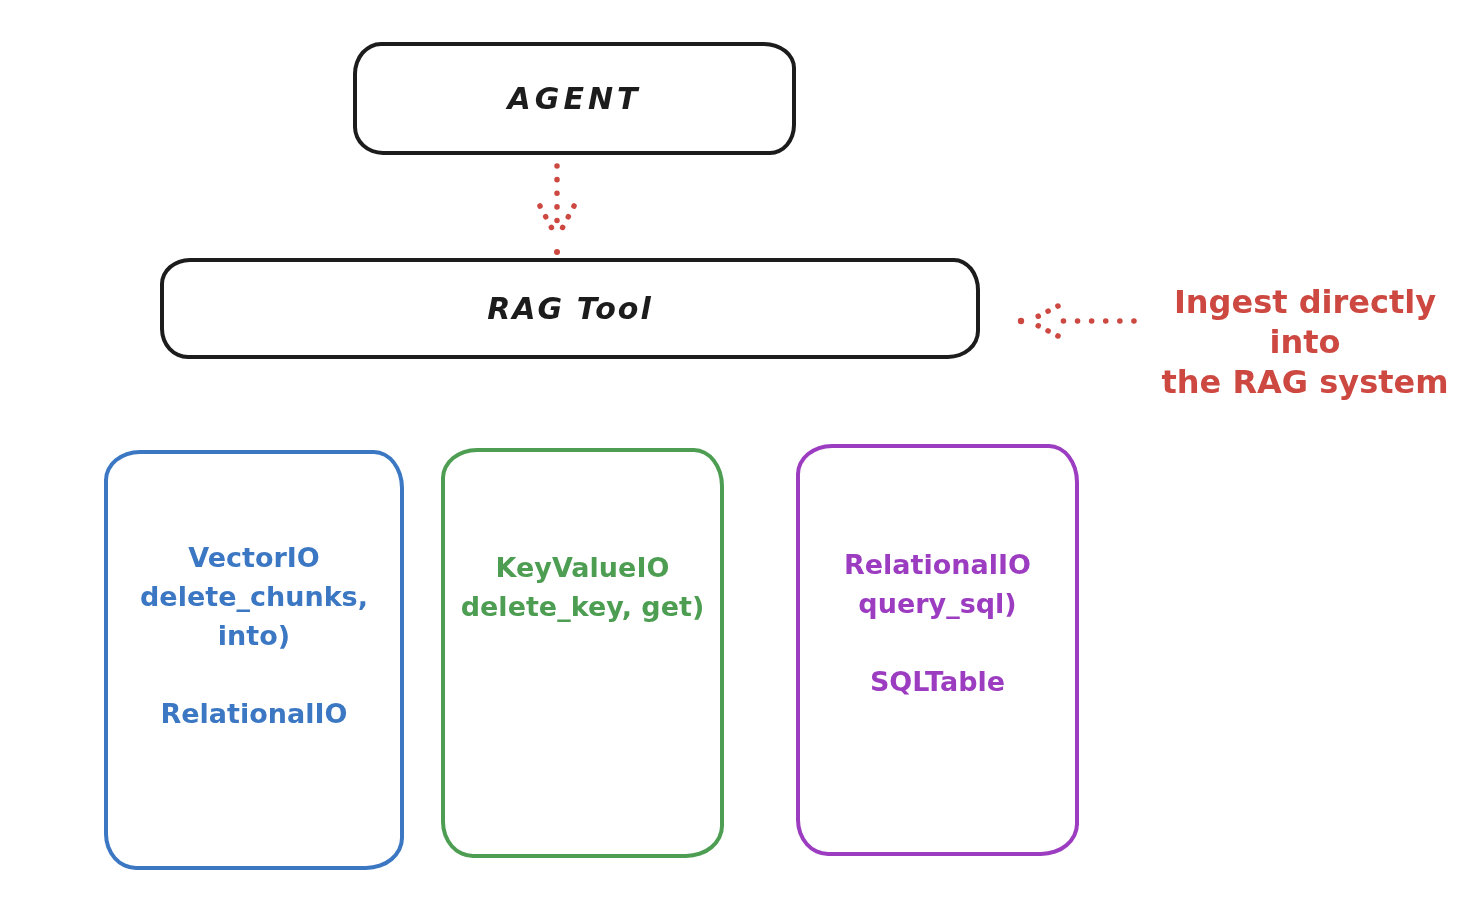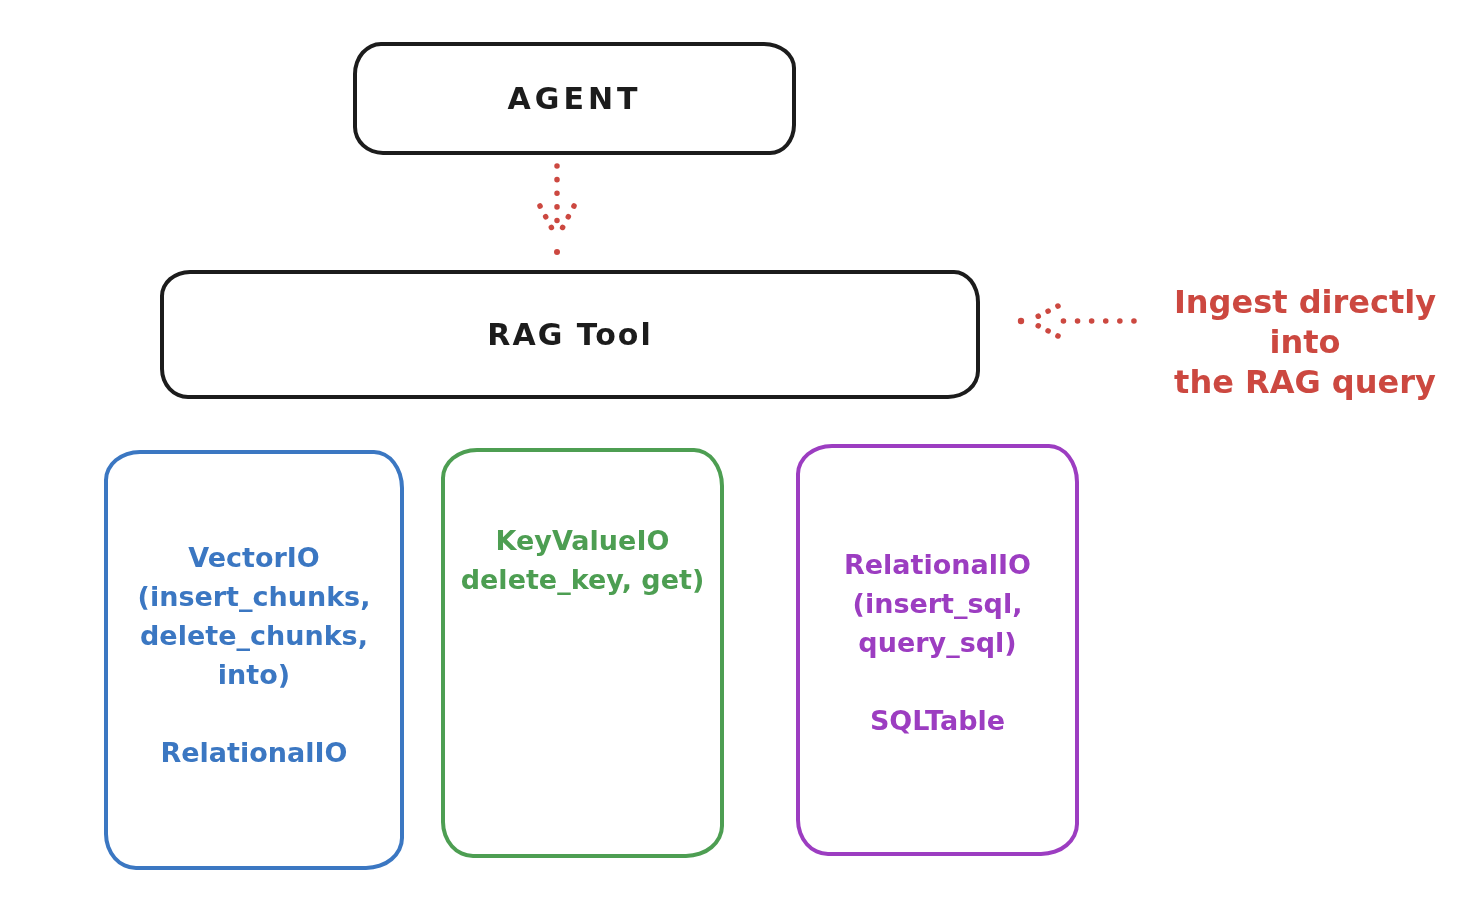--- a/index.html
+++ b/index.html
@@ -14,44 +14,45 @@
   .node {
     position: absolute;
     box-sizing: border-box;
     border: 4px solid #1c1c1c;
     background: #ffffff;
     display: flex;
     align-items: center;
     justify-content: center;
     color: #1c1c1c;
     font-weight: 700;
+    font-style: italic;
   }
   .agent-box {
     left: 353px; top: 42px; width: 443px; height: 113px;
     border-radius: 28px 32px 26px 30px / 32px 26px 30px 28px;
     font-size: 30px; letter-spacing: 4px;
   }
   .rag-box {
-    left: 160px; top: 270px; width: 820px; height: 129px;
+    left: 160px; top: 258px; width: 820px; height: 101px;
     border-radius: 30px 26px 32px 28px / 26px 32px 28px 30px;
     font-size: 30px; letter-spacing: 2px;
   }
   .backend {
     position: absolute;
     box-sizing: border-box;
     border: 4px solid;
     background: #ffffff;
     border-radius: 36px 30px 38px 32px / 30px 38px 32px 36px;
     text-align: center;
     font-size: 27px;
     font-weight: 700;
     line-height: 39px;
   }
   .box-blue   { left: 72px;  top: 450px; width: 300px; height: 420px; border-color: #3b77c2; color: #3b77c2; padding-top: 84px; margin-left: 32px; }
-  .box-green  { left: 441px; top: 448px; width: 283px; height: 410px; border-color: #4d9e52; color: #4d9e52; padding-top: 69px; }
+  .box-green  { left: 441px; top: 448px; width: 283px; height: 410px; border-color: #4d9e52; color: #4d9e52; padding-top: 96px; }
   .box-purple { left: 796px; top: 444px; width: 283px; height: 412px; border-color: #9c3dc1; color: #9c3dc1; padding-top: 97px; }
   .index-label { margin-top: 39px; }
   .annotation {
     position: absolute;
     left: 1135px; top: 282px; width: 340px;
     text-align: center;
     color: #cc4840;
     font-size: 32px;
     font-weight: 700;
     line-height: 40px;
@@ -84,42 +85,40 @@
     <g stroke="#cc4840" stroke-width="5.5" stroke-linecap="round" fill="none">
       <line x1="122" y1="22" x2="44" y2="22" stroke-dasharray="0.1 14"></line>
       <line x1="46" y1="7" x2="17" y2="22" stroke-dasharray="0.1 11"></line>
       <line x1="46" y1="37" x2="17" y2="22" stroke-dasharray="0.1 11"></line>
     </g>
     <circle cx="9" cy="22" r="3.2" fill="#cc4840"></circle>
   </svg>
 
   <div class="annotation">
     <div>Ingest directly into</div>
-    <div>the RAG query</div>
+    <div>the RAG system</div>
   </div>
 
   <div class="backend box-blue">
     <div>
       <div>VectorIO</div>
-      <div>(insert_chunks,</div>
       <div>delete_chunks,</div>
       <div>into)</div>
     </div>
     <div class="index-label">RelationalIO</div>
   </div>
 
   <div class="backend box-green">
     <div>
       <div>KeyValueIO</div>
       <div>delete_key, get)</div>
     </div>
   </div>
 
   <div class="backend box-purple">
     <div>
       <div>RelationalIO</div>
-      <div>(insert_sql,</div>
       <div>query_sql)</div>
     </div>
     <div class="index-label">SQLTable</div>
   </div>
 
 </div>
 
 </body></html>

